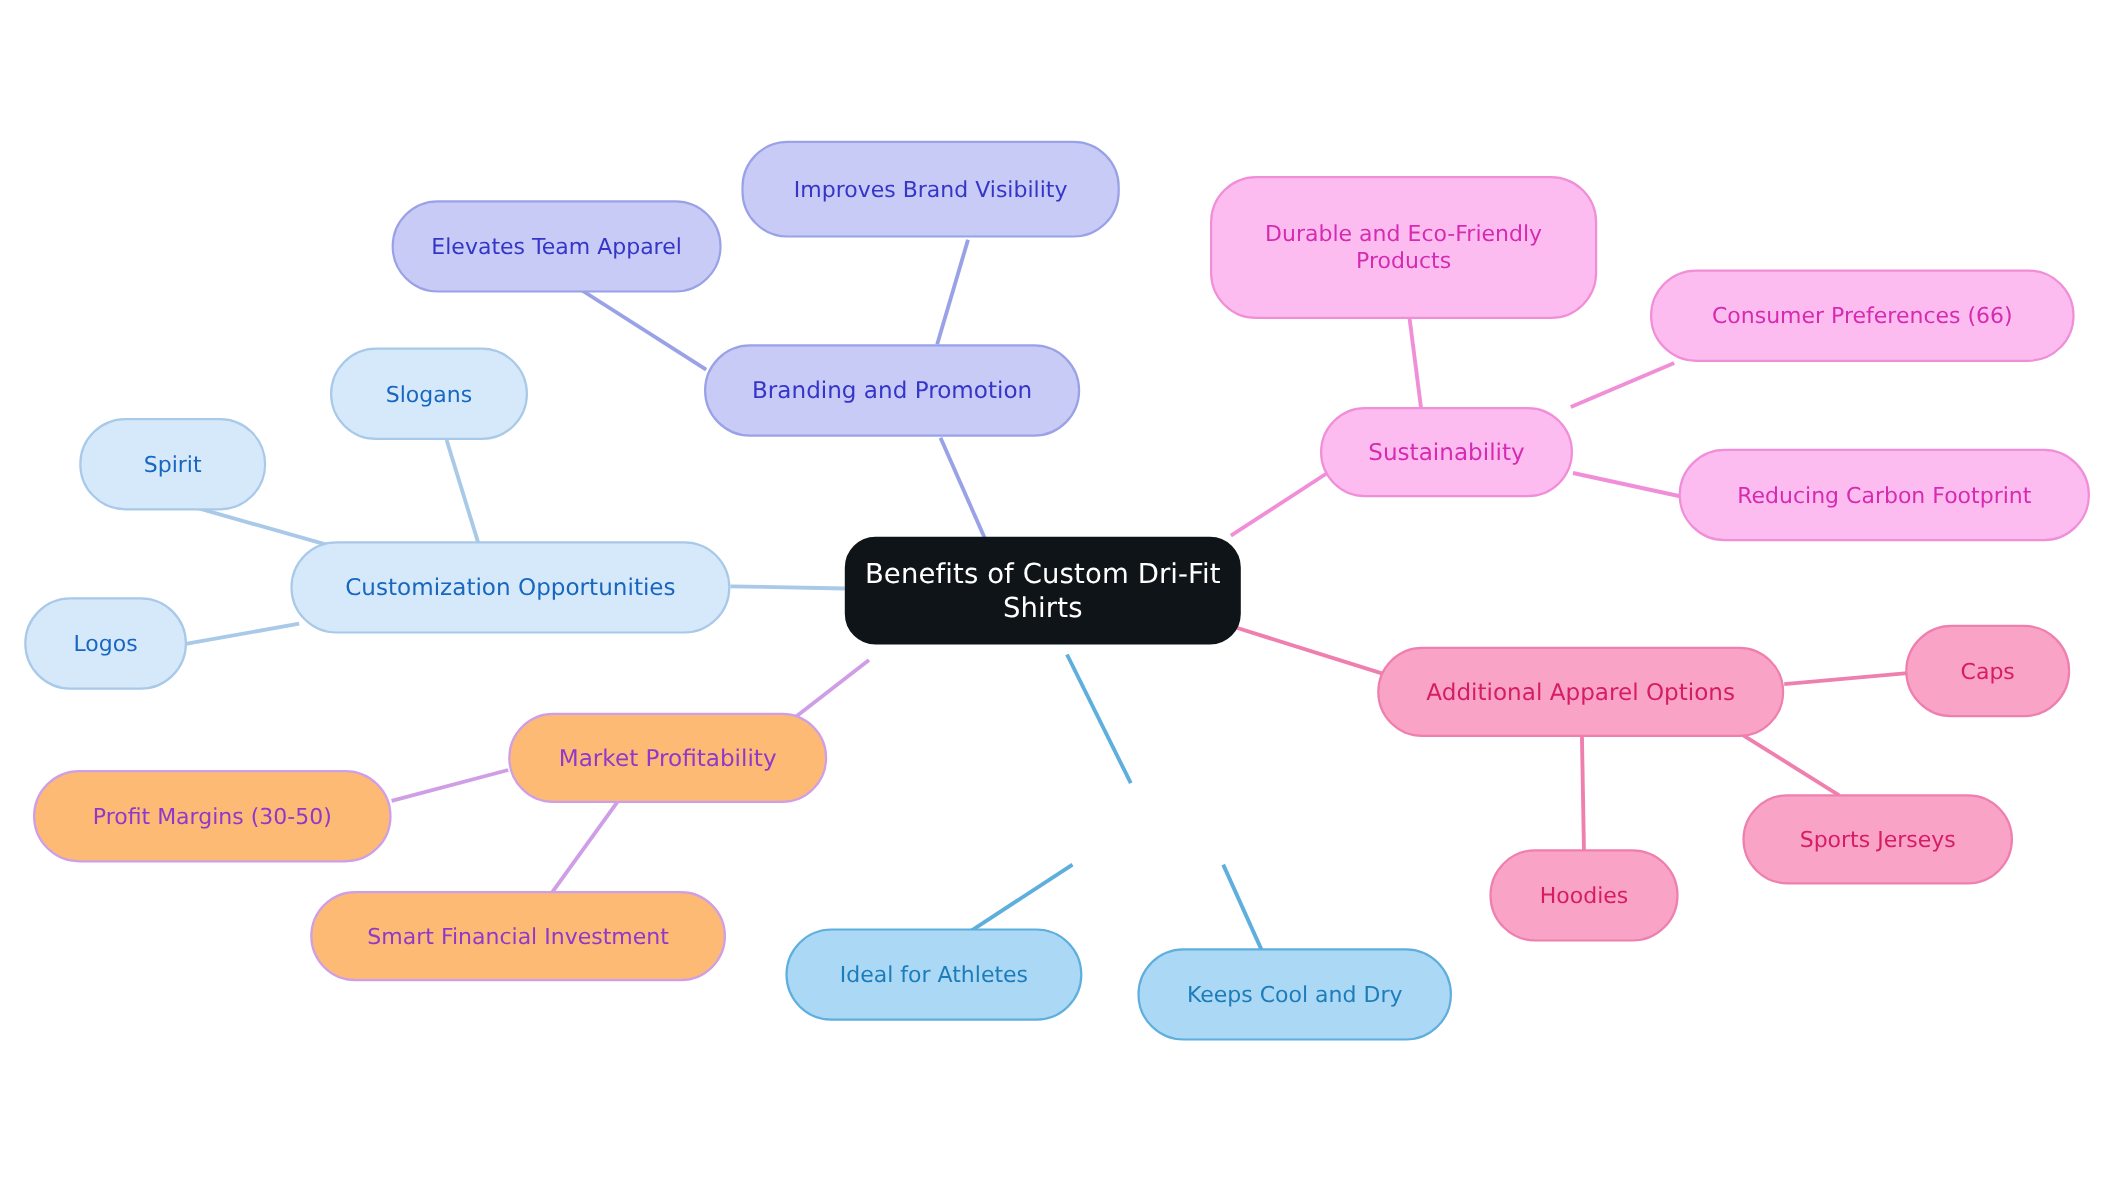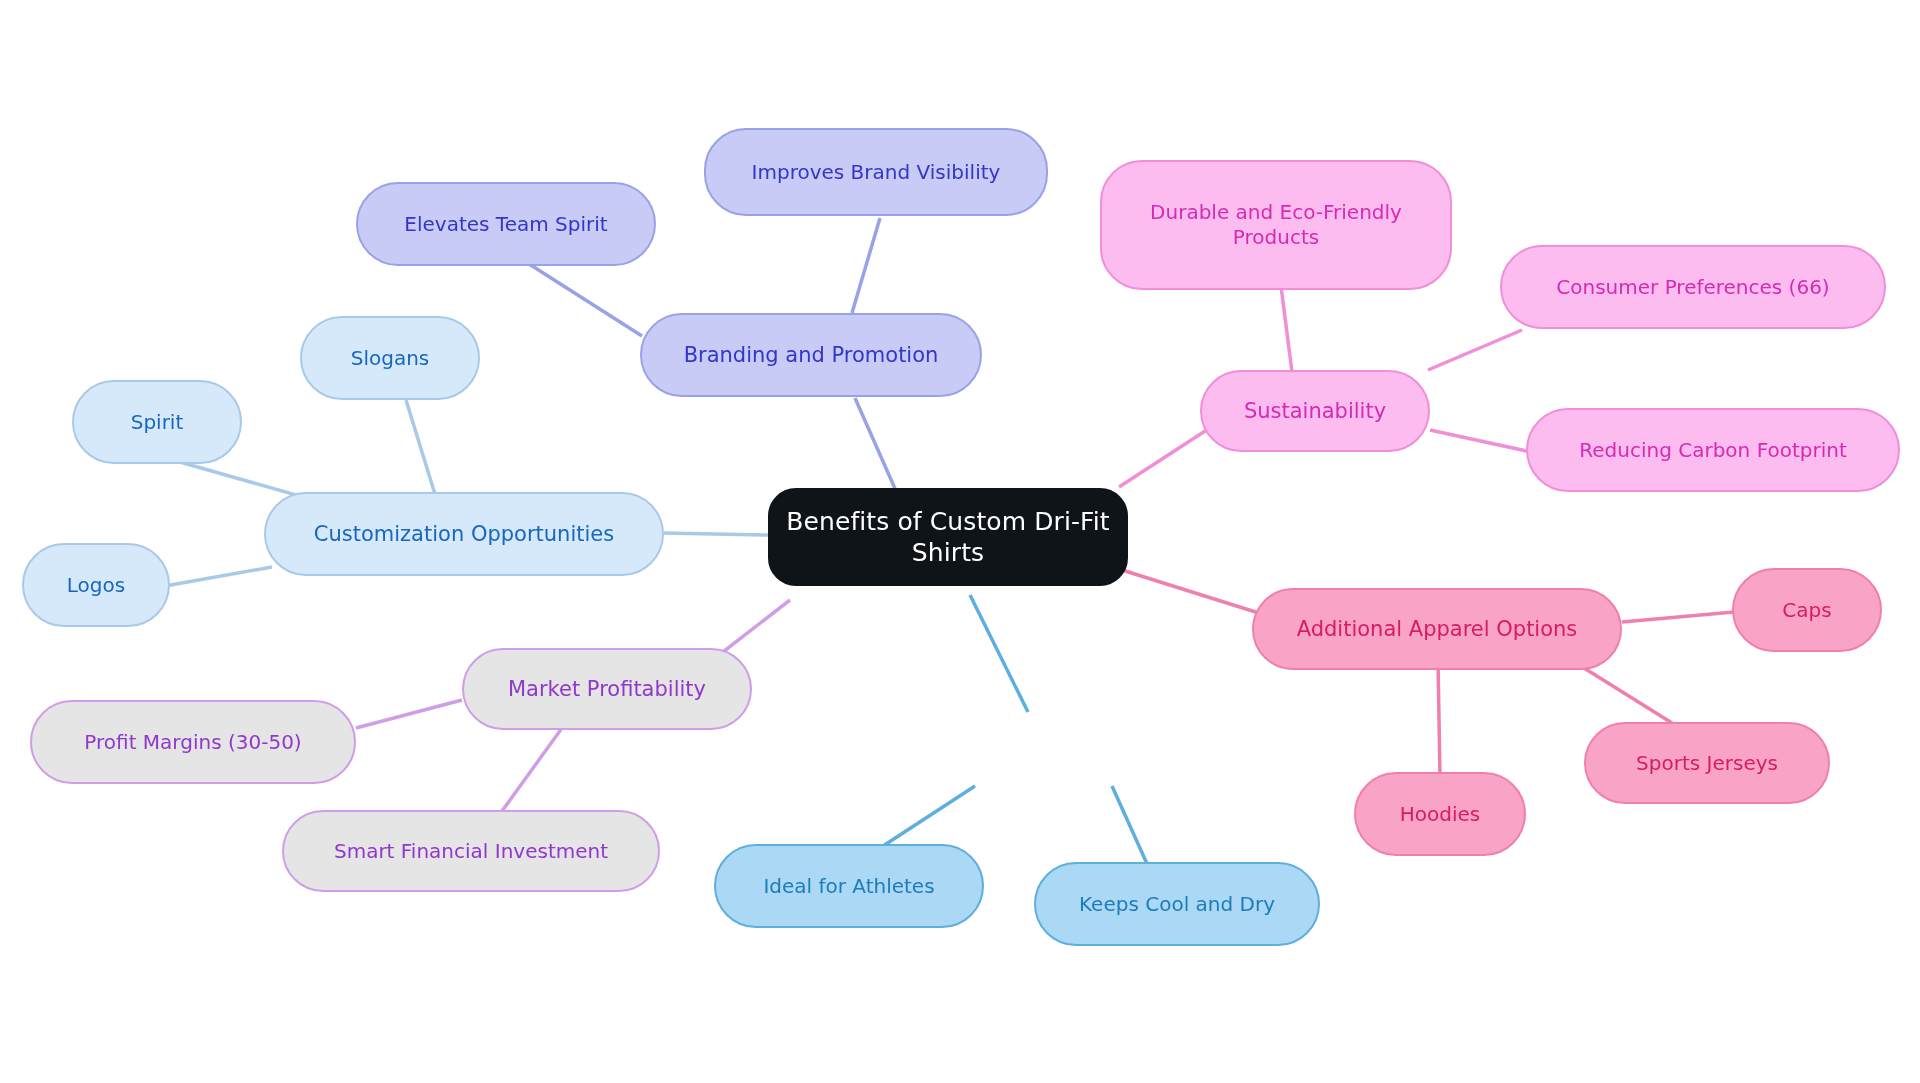--- a/index.html
+++ b/index.html
@@ -52,21 +52,21 @@
     color: #ffffff;
     font-size: 25px;
     border-radius: 28px;
     letter-spacing: 0.1px;
   }
 
   
   .c-periwinkle { background:#c7cbf6; border-color:#9aa2e7; color:#3535c8; }
   .c-lightblue  { background:#d6e9fb; border-color:#a8c9e8; color:#1766c0; }
   .c-skyblue    { background:#abd8f4; border-color:#5eaede; color:#1d7cba; }
-  .c-violet     { background:#e5e5e5; border-color:#cf9ee6; color:#9038cc; }
+  .c-violet     { background:#fdba74; border-color:#cf9ee6; color:#9038cc; }
   .c-pink       { background:#fcbcf0; border-color:#f08ed8; color:#d62bb0; }
   .c-rose       { background:#f9a3c7; border-color:#ef7fae; color:#d61c63; }
 
   .lvl1 { font-size: 21px; }
   .lvl2 { font-size: 20px; }
 </style>
 </head>
 <body>
 
 <div id="mindmap">
@@ -114,23 +114,23 @@
     <path d="M 462 700 L 356 728" stroke="#cf9ee6" stroke-width="3.5" fill="none"></path>
 
     <path d="M 562 728 L 497 818" stroke="#cf9ee6" stroke-width="3.5" fill="none"></path>
   </svg>
 
   <div class="node root" style="left:768px; top:488px; width:360px; height:98px;">Benefits of Custom Dri-Fit
 Shirts</div>
 
   <div class="node c-periwinkle lvl1" style="left:640px; top:313px; width:342px; height:84px;">Branding and Promotion</div>
 
-  <div class="node c-periwinkle lvl2" style="left:704px; top:128px; width:344px; height:88px;">Improves Brand Visibility</div>
+  <div class="node c-periwinkle lvl2" style="left:674px; top:128px; width:344px; height:88px;">Improves Brand Visibility</div>
 
-  <div class="node c-periwinkle lvl2" style="left:356px; top:182px; width:300px; height:84px;">Elevates Team Spirit</div>
+  <div class="node c-periwinkle lvl2" style="left:356px; top:182px; width:300px; height:84px;">Elevates Team Apparel</div>
 
   <div class="node c-lightblue lvl1" style="left:264px; top:492px; width:400px; height:84px;">Customization Opportunities</div>
 
   <div class="node c-lightblue lvl2" style="left:300px; top:316px; width:180px; height:84px;">Slogans</div>
 
   <div class="node c-lightblue lvl2" style="left:72px; top:380px; width:170px; height:84px;">Spirit</div>
 
   <div class="node c-lightblue lvl2" style="left:22px; top:543px; width:148px; height:84px;">Logos</div>
 
   <div class="node c-pink lvl1" style="left:1200px; top:370px; width:230px; height:82px;">Sustainability</div>

